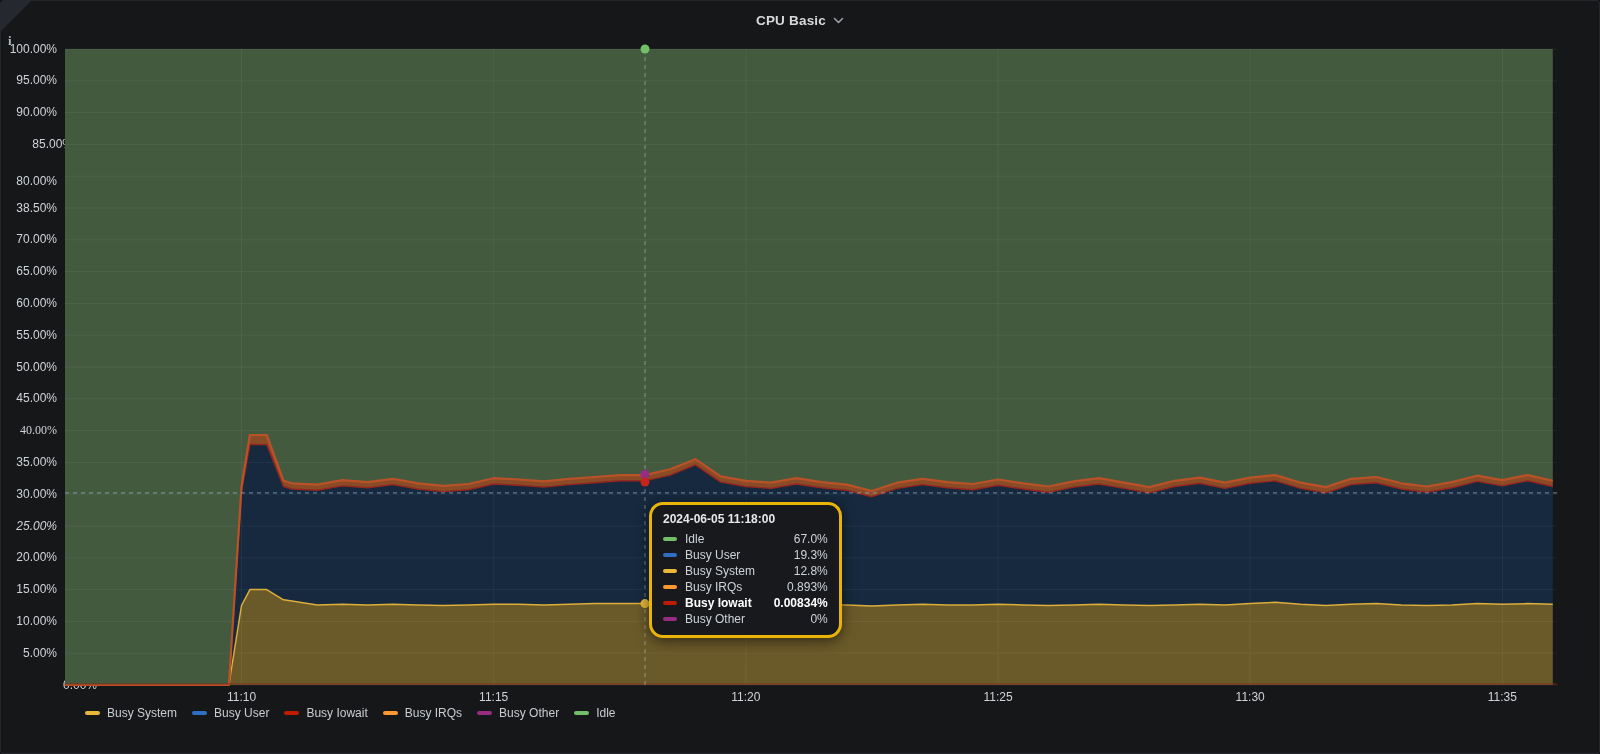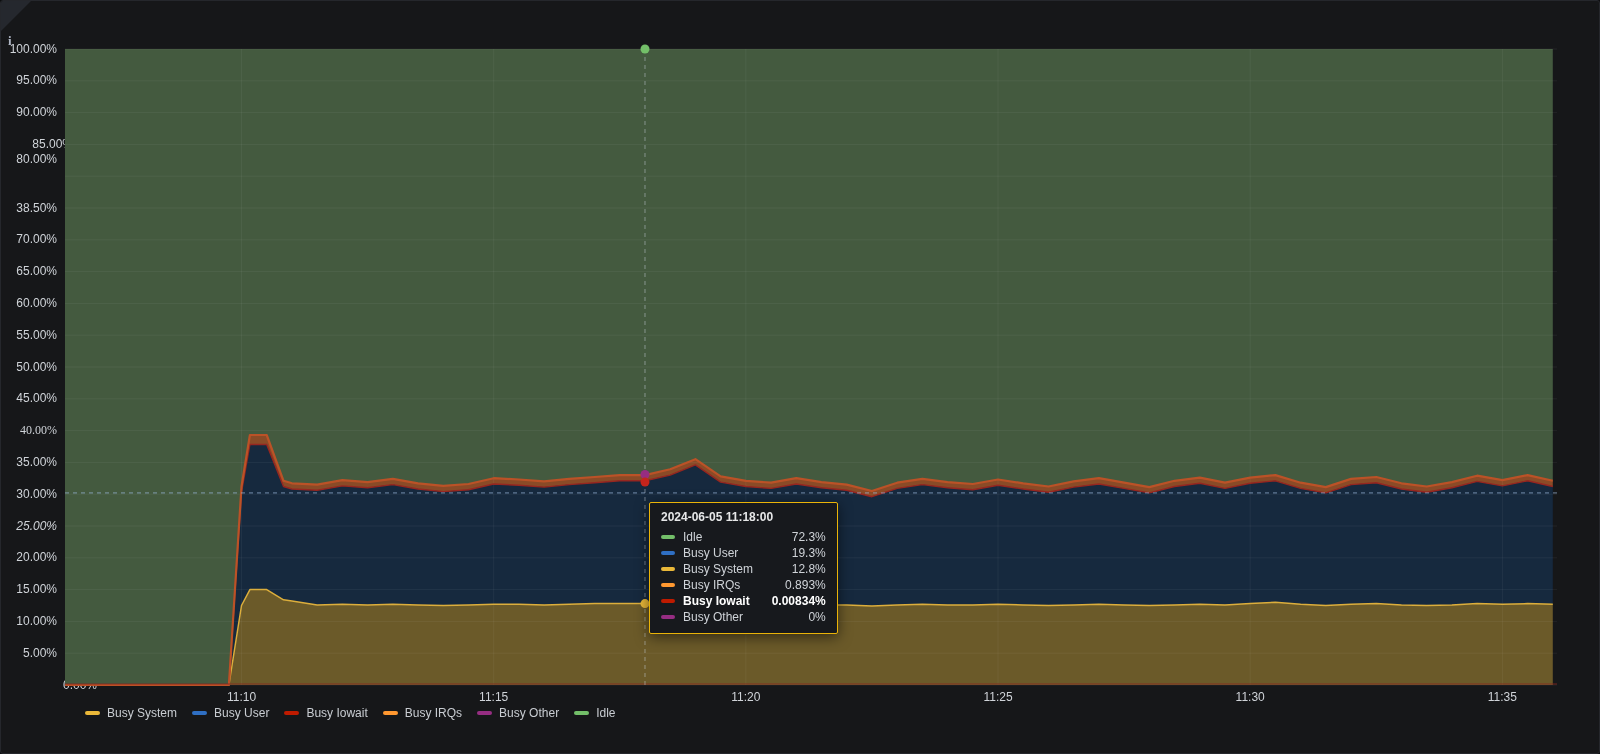--- a/index.html
+++ b/index.html
@@ -16,45 +16,53 @@
   .panel-title{color:#d8d9da;font-size:13.5px;font-weight:700;letter-spacing:.2px;}
   .y-axis .ytick{position:absolute;width:56px;text-align:right;font-size:12px;color:#d0d4d9;
     line-height:15px;}
   .x-axis .xtick{position:absolute;transform:translateX(-50%);font-size:12px;color:#d0d4d9;
     top:689px;}
   svg.chart{position:absolute;left:0;top:0;}
   .legend{position:absolute;left:84px;top:705px;display:flex;align-items:center;gap:15px;}
   .legend-item{display:flex;align-items:center;gap:7px;cursor:pointer;}
   .legend-dash{width:15px;height:4px;border-radius:2px;}
   .legend-label{font-size:12px;color:#c9cdd2;}
-  .tooltip{position:absolute;left:648px;top:501px;background:#17191d;border:1px solid #eab308;
-    border-radius:2px;box-shadow:0 3px 14px rgba(0,0,0,.55);padding:7px 11px 8px 11px;
+  .tooltip{position:absolute;left:648px;top:501px;background:#17191d;border:3px solid #eab308;
+    border-radius:14px;box-shadow:0 3px 14px rgba(0,0,0,.55);padding:7px 11px 8px 11px;
     min-width:150px;z-index:10;}
   .tt-header{color:#e6e7e8;font-weight:700;font-size:12px;margin-bottom:5px;white-space:nowrap;}
   .tt-row{display:flex;align-items:center;height:16px;white-space:nowrap;}
   .tt-dash{width:14px;height:4px;border-radius:2px;margin-right:8px;flex:none;}
   .tt-label{font-size:12px;color:#cfd3d8;margin-right:22px;}
   .tt-value{font-size:12px;color:#cfd3d8;margin-left:auto;}
   .tt-row.bold .tt-label,.tt-row.bold .tt-value{font-weight:700;color:#ffffff;}
 </style>
 </head>
 <body>
 
 <div class="panel">
   <div class="info-corner">
     <span class="i-glyph">i</span>
   </div>
 
+  <div class="panel-header">
+    <div class="panel-title-wrap">
+      <span class="panel-title">CPU Basic</span>
+      <svg width="11" height="7" viewBox="0 0 11 7">
+        <polyline points="1.5,1.5 5.5,5.5 9.5,1.5" fill="none" stroke="#9aa0a6" stroke-width="1.6" stroke-linecap="round" stroke-linejoin="round"></polyline>
+      </svg>
+    </div>
+  </div>
 
   <div class="y-axis" id="y-axis">
       <div class="ytick" style="top: 40.5px;">100.00%</div>
       <div class="ytick" style="top: 72.3px;">95.00%</div>
       <div class="ytick" style="top: 104.1px;">90.00%</div>
       <div class="ytick" style="top: 135.9px; margin-left: 16px;">85.00%</div>
-      <div class="ytick" style="top: 151px; text-align: right;">80.00%</div>
+      <div class="ytick" style="top: 173px; text-align: right;">80.00%</div>
       <div class="ytick" style="top: 199.5px;">38.50%</div>
       <div class="ytick" style="top: 231.3px;">70.00%</div>
       <div class="ytick" style="top: 263.1px;">65.00%</div>
       <div class="ytick" style="top: 294.9px;">60.00%</div>
       <div class="ytick" style="top: 326.7px;">55.00%</div>
       <div class="ytick" style="top: 358.5px;">50.00%</div>
       <div class="ytick" style="top: 390.3px;">45.00%</div>
       <div class="ytick" style="top: 422.1px; font-family: Liberation Serif, serif;">40.00%</div>
       <div class="ytick" style="top: 453.9px;">35.00%</div>
       <div class="ytick" style="top: 485.7px;">30.00%</div>
@@ -145,21 +153,21 @@
         <span class="legend-label">Idle</span>
       </div>
     </div>
 
   <div class="tooltip">
     <div class="tt-header">2024-06-05 11:18:00</div>
     <div id="tt-rows">
         <div class="tt-row">
           <span class="tt-dash" style="background: rgb(115, 191, 105);"></span>
           <span class="tt-label">Idle</span>
-          <span class="tt-value">72.3%</span>
+          <span class="tt-value">67.0%</span>
         </div>
         <div class="tt-row">
           <span class="tt-dash" style="background: rgb(47, 111, 195);"></span>
           <span class="tt-label">Busy User</span>
           <span class="tt-value">19.3%</span>
         </div>
         <div class="tt-row">
           <span class="tt-dash" style="background: rgb(234, 184, 57);"></span>
           <span class="tt-label">Busy System</span>
           <span class="tt-value">12.8%</span>

